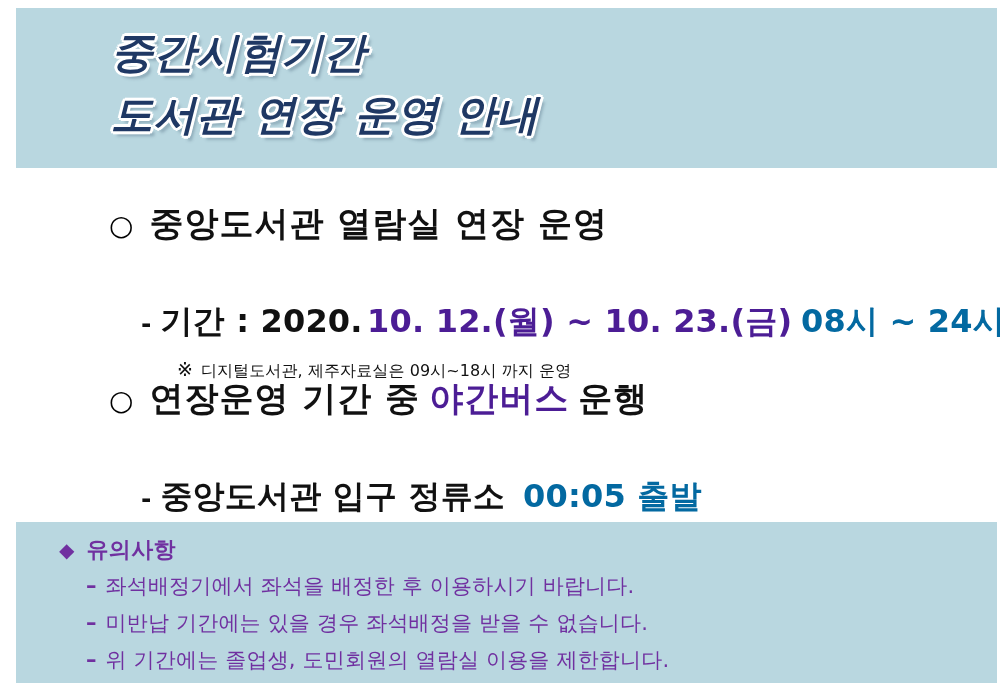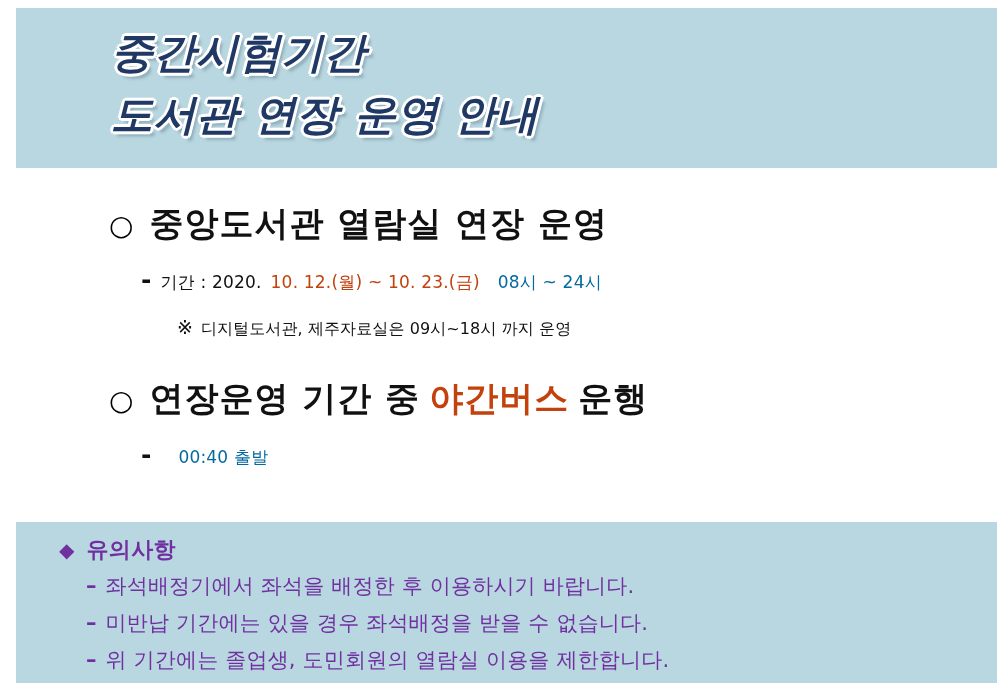--- a/index.html
+++ b/index.html
@@ -104,27 +104,28 @@
     white-space: nowrap;
   }
   .dash {
     font-size: 25px;
     font-weight: bold;
     color: #111111;
     margin-right: 9px;
     line-height: 30px;
   }
   .sub-text {
-    font-size: 17px;
-    font-weight: normal;
+    font-size: 32px;
+    font-weight: bold;
     color: #111111;
     line-height: 30px;
     letter-spacing: 0.2px;
-  }
-  .blue  { color: #c2410c; }
+    margin-top: 41px;
+  }
+  .blue  { color: #4c1d95; }
   .red   { color: #0369a1; }
   .sp    { display: inline-block; width: 9px; }
 
   .note-row {
     display: flex;
     align-items: baseline;
     padding-left: 172px;
     margin-top: 17px;
     white-space: nowrap;
   }
@@ -235,23 +236,24 @@
         <span class="circle-bullet">○</span>
         <span class="head-text">연장운영 기간 중</span>
         <span class="sp"></span>
         <span class="head-text blue">야간버스</span>
         <span class="sp"></span>
         <span class="head-text">운행</span>
       </div>
 
       <div class="sub-row">
         <span class="dash">-</span>
-        <span class="sp"></span>
-        <span class="sp"></span>
-        <span class="sub-text red">00:40 출발</span>
+        <span class="sub-text">중앙도서관 입구 정류소</span>
+        <span class="sp"></span>
+        <span class="sp"></span>
+        <span class="sub-text red">00:05 출발</span>
       </div>
     </div>
 
   </div>
 
   <div class="footer-band">
 
     <div class="notice-title-row">
       <span class="diamond">◆</span>
       <span class="notice-title">유의사항</span>

